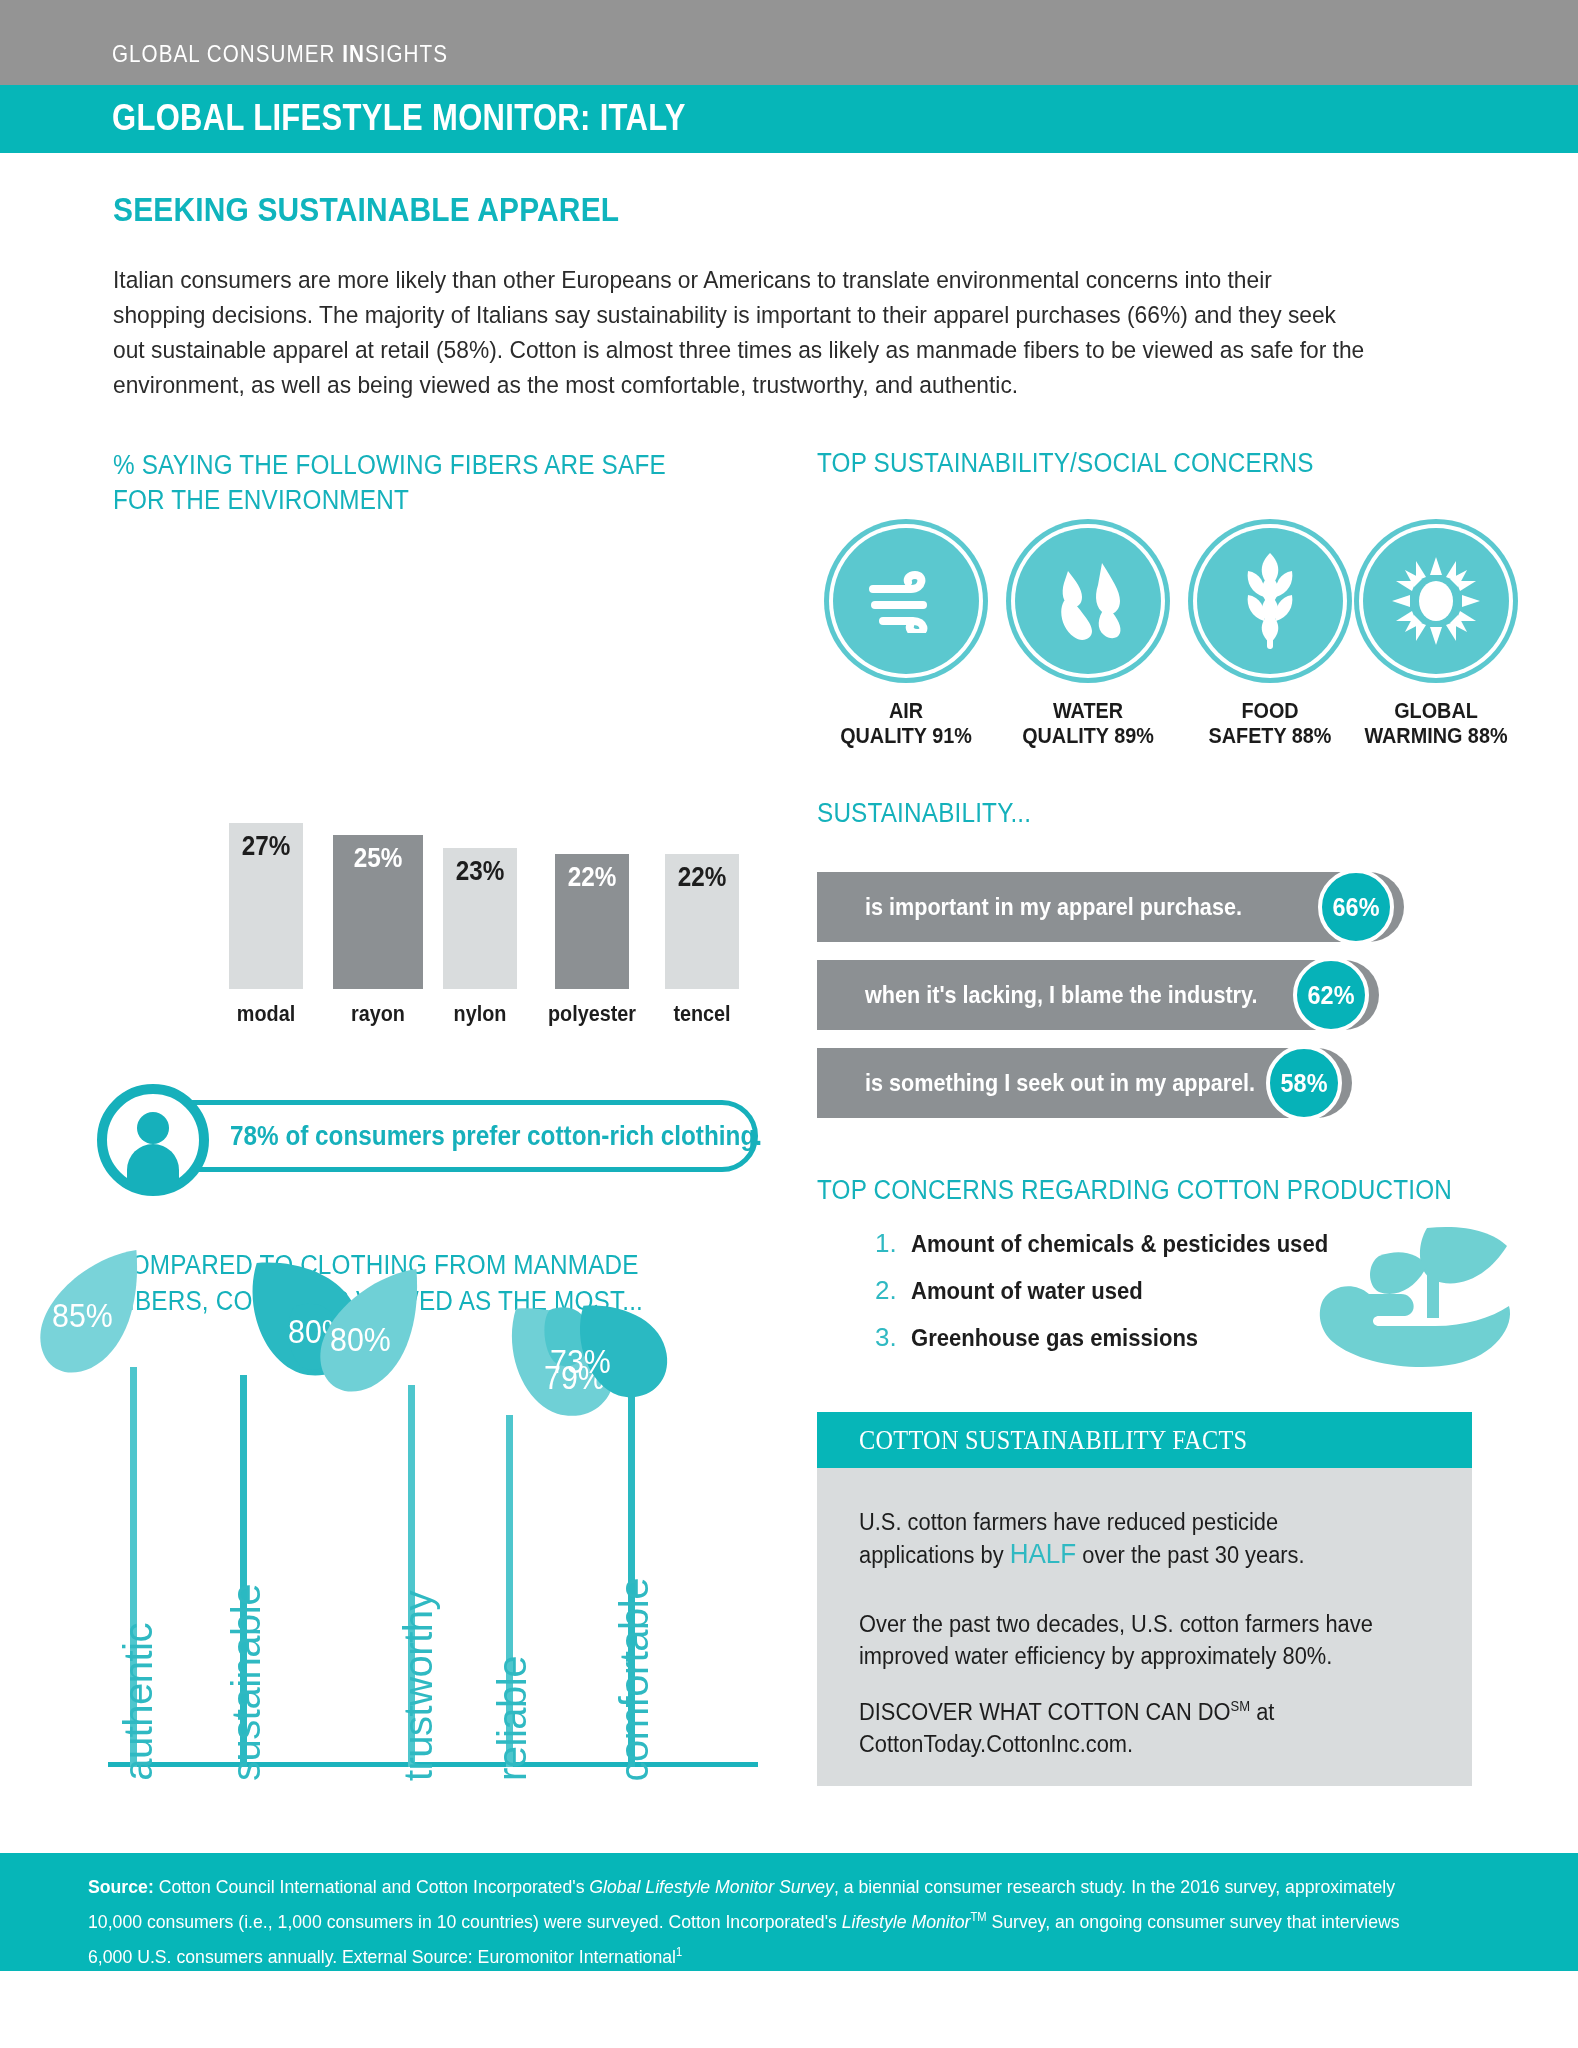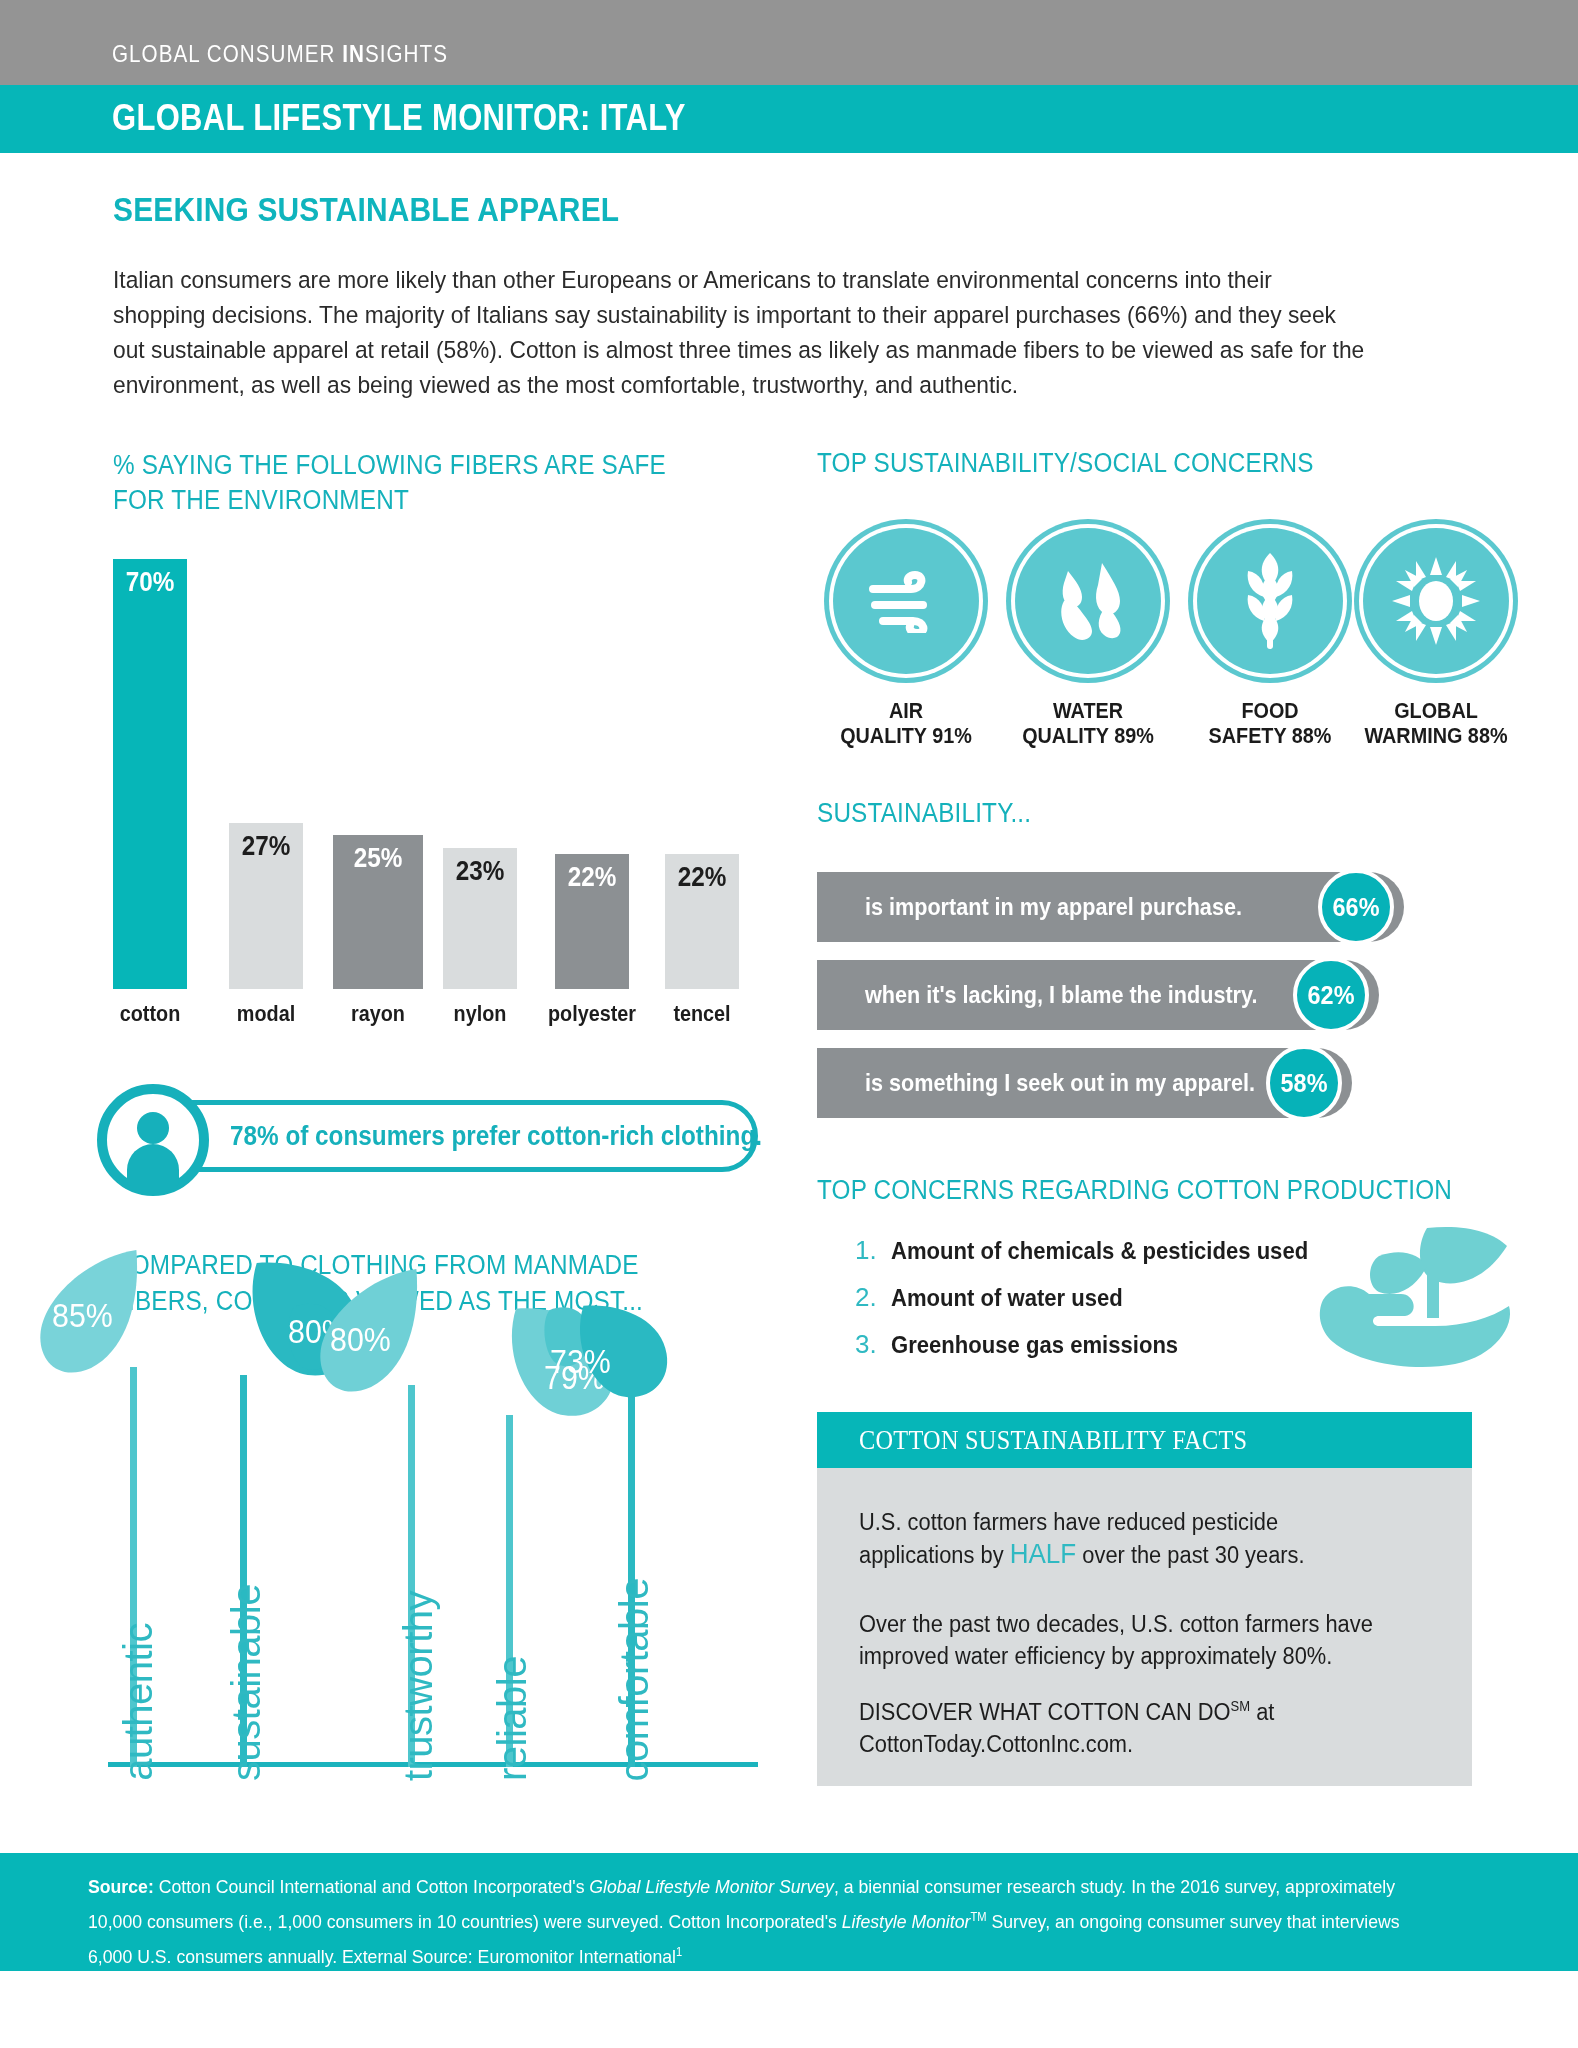--- a/index.html
+++ b/index.html
@@ -141,21 +141,21 @@
   .sbar-bubble {
     position:absolute; top:50%; margin-top:-38px; width:76px; height:76px;
     border-radius:50%; background:#06b2b8; border:4px solid #fff;
     color:#fff; font-size:26px; font-weight:700;
     display:flex; align-items:center; justify-content:center;
   }
   .sbar-bubble span { transform:scaleX(.9); }
 
   #cottonConcHead { position:absolute; left:817px; top:1175px;
     font-size:27px; transform:scaleX(.9); }
-  .cc-item { position:absolute; left:855px; font-size:0;margin-top:7px; }
+  .cc-item { position:absolute; left:875px; font-size:0; }
   .cc-num {
     display:inline-block; width:36px; font-size:26px; color:#2fb9c2; font-weight:400;
     vertical-align:baseline;
   }
   .cc-text {
     display:inline-block; font-size:24px; font-weight:700; color:#1d1d1d;
     transform:scaleX(.92); transform-origin:left center; vertical-align:baseline;
   }
   #sproutIcon { position:absolute; left:1315px; top:1222px; }
 
@@ -209,26 +209,20 @@
     <span>GLOBAL CONSUMER </span><b>IN</b><span>SIGHTS</span>
   </div>
   <div class="titlebar"></div>
   <div class="titlebar-text">GLOBAL LIFESTYLE MONITOR: ITALY</div>
 
   <div class="headline">SEEKING SUSTAINABLE APPAREL</div>
   <div class="intro">Italian consumers are more likely than other Europeans or Americans to translate environmental concerns into their shopping decisions. The majority of Italians say sustainability is important to their apparel purchases (66%) and they seek out sustainable apparel at retail (58%). Cotton is almost three times as likely as manmade fibers to be viewed as safe for the environment, as well as being viewed as the most comfortable, trustworthy, and authentic.</div>
 
   <div class="sec-h" id="fiberHead">% SAYING THE FOLLOWING FIBERS ARE SAFE FOR THE ENVIRONMENT</div>
   <div id="fiberChart">
-      <div class="bar-col" style="left: 0px; width: 74px; height: 430px;">
-        <div class="bar-rect" style="height: 430px; background: rgb(6, 182, 184);">
-          <div class="bar-val" style="color: rgb(255, 255, 255);">70%</div>
-        </div>
-        <div class="bar-name">cotton</div>
-      </div>
       <div class="bar-col" style="left: 116px; width: 74px; height: 166px;">
         <div class="bar-rect" style="height: 166px; background: rgb(217, 220, 221);">
           <div class="bar-val" style="color: rgb(29, 29, 29);">27%</div>
         </div>
         <div class="bar-name">modal</div>
       </div>
       <div class="bar-col" style="left: 220px; width: 90px; height: 154px;">
         <div class="bar-rect" style="height: 154px; background: rgb(140, 144, 147);">
           <div class="bar-val" style="color: rgb(255, 255, 255);">25%</div>
         </div>

